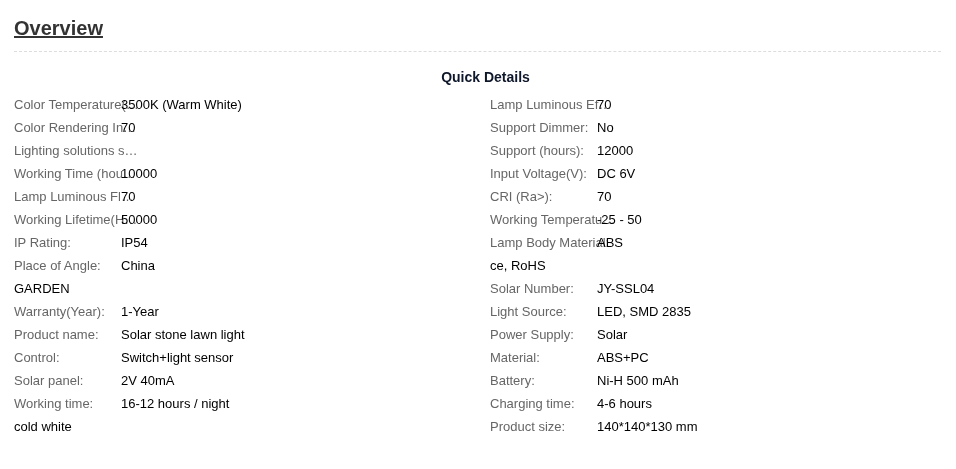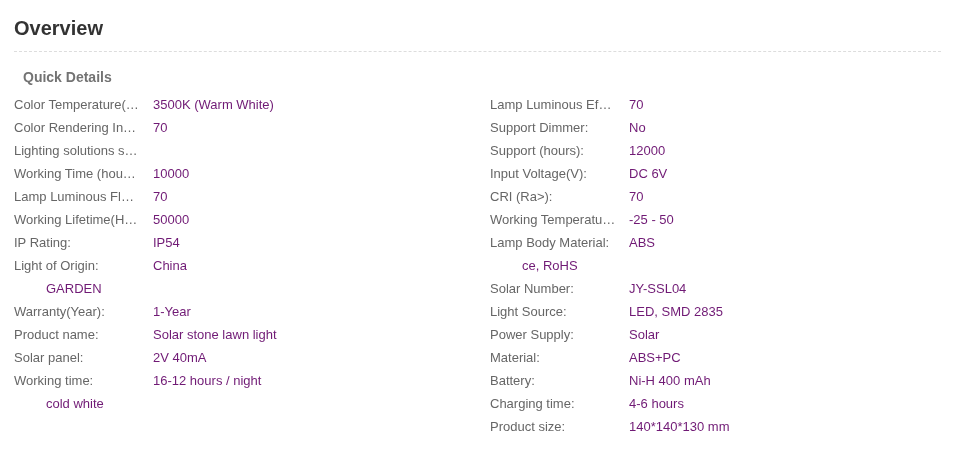--- a/index.html
+++ b/index.html
@@ -15,33 +15,35 @@
     width: 956px;
     height: 469px;
     padding: 0 15px 0 14px;
   }
   .page-title {
     margin: 16px 0 0 0;
     font-size: 20px;
     line-height: 24px;
     font-weight: bold;
     color: #333333;
+    text-decoration: underline;
   }
   .divider {
     margin-top: 11px;
     border: 0;
     border-top: 1px dashed #dddddd;
     height: 0;
   }
   .section-title {
-    margin: 17px 0 0 9px;
+    margin: 17px 0 0 16px;
     font-size: 14px;
     line-height: 16px;
     font-weight: bold;
-    color: #737373;
+    color: #0f172a;
+    text-align: center;
   }
   .columns {
     display: flex;
     margin-top: 8px;
   }
   .col { flex: 0 0 auto; }
   .col-left  { width: 476px; }
   .col-right { width: 451px; }
   .row {
     display: flex;
@@ -51,23 +53,22 @@
     align-items: center;
   }
   .label {
     flex: 0 0 107px;
     width: 107px;
     color: #666666;
     white-space: nowrap;
     overflow: visible;
   }
   .value {
-    color: #701a75;
+    color: #000000;
     white-space: nowrap;
-    margin-left: 32px;
   }
 </style>
 </head>
 <body>
 
 <div class="page">
   <h2 class="page-title">Overview</h2>
   <hr class="divider">
   <h3 class="section-title">Quick Details</h3>
   <div class="columns">
@@ -93,33 +94,37 @@
         </div>
         <div class="row">
           <span class="label">Working Lifetime(H…</span>
           <span class="value">50000</span>
         </div>
         <div class="row">
           <span class="label">IP Rating:</span>
           <span class="value">IP54</span>
         </div>
         <div class="row">
-          <span class="label">Light of Origin:</span>
+          <span class="label">Place of Angle:</span>
           <span class="value">China</span>
         </div>
         <div class="row">
           <span class="value">GARDEN</span>
         </div>
         <div class="row">
           <span class="label">Warranty(Year):</span>
           <span class="value">1-Year</span>
         </div>
         <div class="row">
           <span class="label">Product name:</span>
           <span class="value">Solar stone lawn light</span>
+        </div>
+        <div class="row">
+          <span class="label">Control:</span>
+          <span class="value">Switch+light sensor</span>
         </div>
         <div class="row">
           <span class="label">Solar panel:</span>
           <span class="value">2V 40mA</span>
         </div>
         <div class="row">
           <span class="label">Working time:</span>
           <span class="value">16-12 hours / night</span>
         </div>
         <div class="row">
@@ -169,21 +174,21 @@
         <div class="row">
           <span class="label">Power Supply:</span>
           <span class="value">Solar</span>
         </div>
         <div class="row">
           <span class="label">Material:</span>
           <span class="value">ABS+PC</span>
         </div>
         <div class="row">
           <span class="label">Battery:</span>
-          <span class="value">Ni-H 400 mAh</span>
+          <span class="value">Ni-H 500 mAh</span>
         </div>
         <div class="row">
           <span class="label">Charging time:</span>
           <span class="value">4-6 hours</span>
         </div>
         <div class="row">
           <span class="label">Product size:</span>
           <span class="value">140*140*130 mm</span>
         </div>
       </div>

